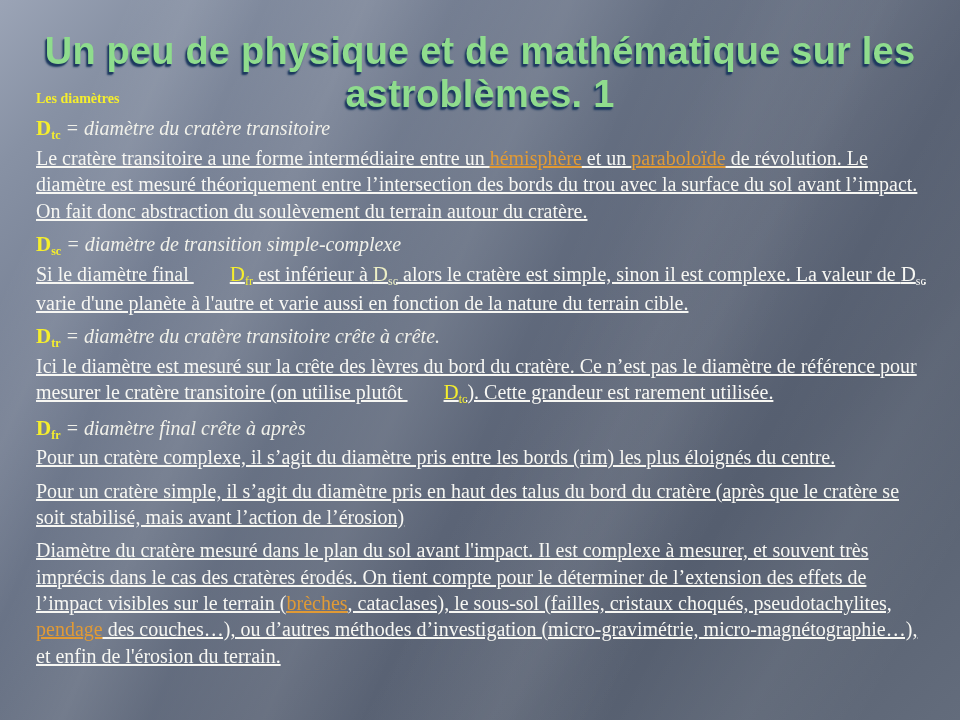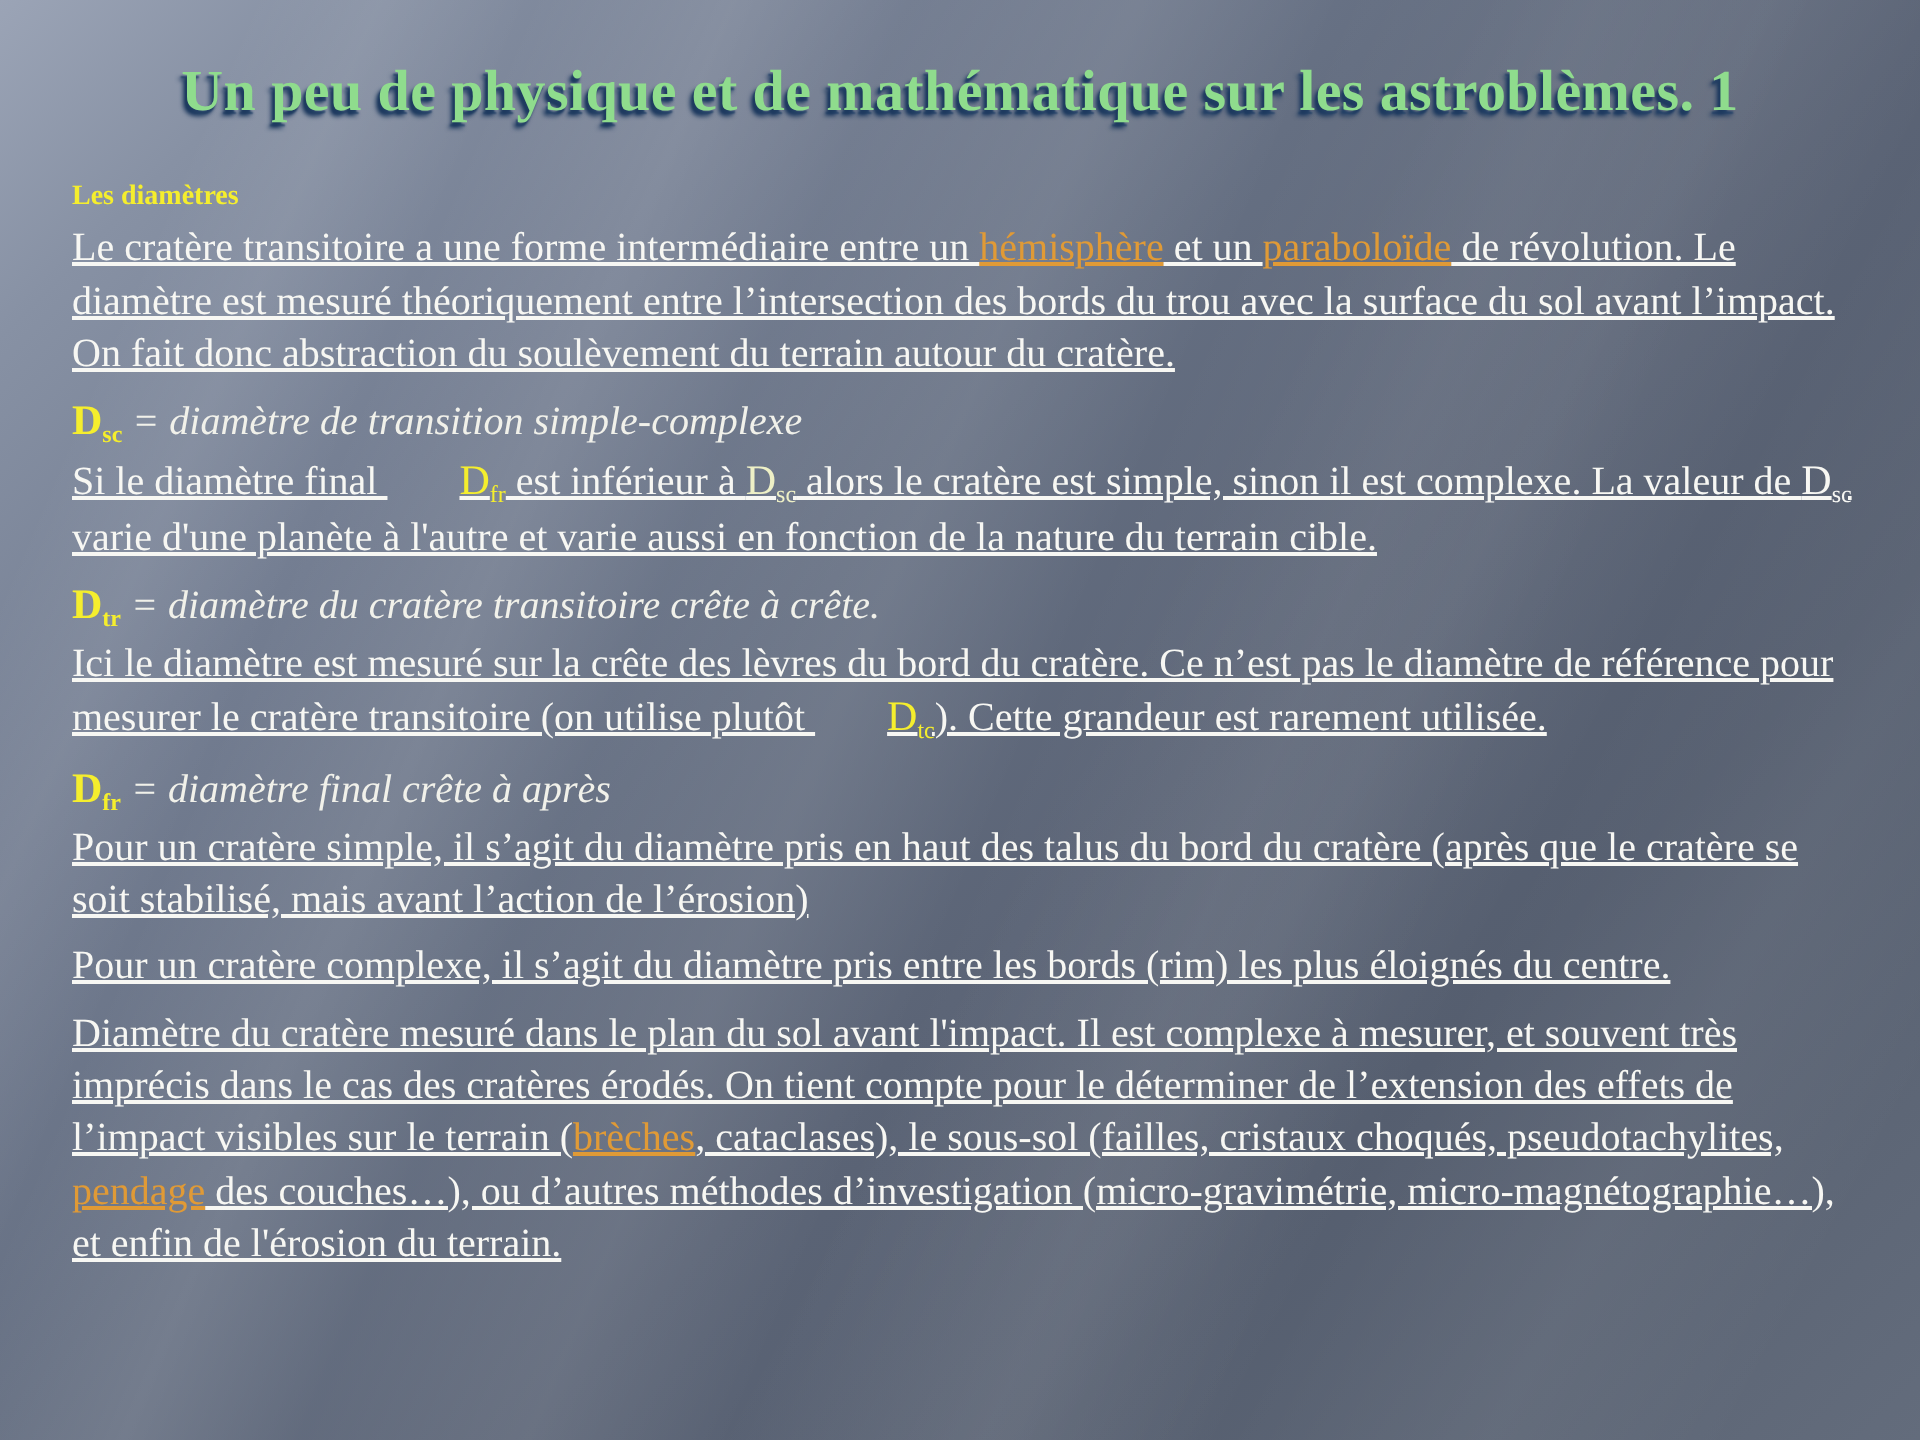--- a/index.html
+++ b/index.html
@@ -27,23 +27,23 @@
         rgba(255,255,255,0.05) 84%,
         rgba(255,255,255,0) 93%),
       linear-gradient(135deg,
         #9ba4b6 0%, #8791a4 10%, #737d91 26%,
         #656f82 42%, #5b6476 58%, #555e6f 74%,
         #5c6575 88%, #636c7c 100%);
   }
   .title{
     position:absolute;top:30px;left:0;right:0;
     text-align:center;
-    font-family:Liberation Serif, serif;
+    font-family:Liberation Sans, sans-serif;
     font-weight:bold;
-    font-size:29px;
+    font-size:38px;
     letter-spacing:0.2px;
     color:#8fdc8d;
     text-shadow:-2px 3px 2px #1e3a5f, -1px 2px 1px #27456b;
   }
   .content{
     position:absolute;top:90px;left:36px;width:896px;
     font-size:20px;line-height:1.315;color:#f7f7f3;
   }
   .heading{
     color:#f5ee2d;font-weight:bold;font-size:14px;
@@ -61,24 +61,25 @@
   .tone-white{color:#f7f7f3;}
 </style>
 </head>
 <body>
 
 <div class="slide">
   <div class="title">Un peu de physique et de mathématique sur les astroblèmes. 1</div>
   <div class="content">
     <div class="heading">Les diamètres</div>
     <div id="sections">
+        <div class="def"><span class="dsym">D<span class="dsub">tc</span></span><span class="deftext"> = diamètre du cratère transitoire</span></div>
         <div class="para">Le cratère transitoire a une forme intermédiaire entre un <span class="link">hémisphère</span> et un <span class="link">paraboloïde</span> de révolution. Le diamètre est mesuré théoriquement entre l’intersection des bords du trou avec la surface du sol avant l’impact. On fait donc abstraction du soulèvement du terrain autour du cratère.</div>
         <div class="def"><span class="dsym">D<span class="dsub">sc</span></span><span class="deftext"> = diamètre de transition simple-complexe</span></div>
         <div class="para">Si le diamètre final <span class="din tone-yellow">D<span class="dsub">fr</span></span> est inférieur à <span class="din tone-pale">D<span class="dsub">sc</span></span> alors le cratère est simple, sinon il est complexe. La valeur de <span class="din tone-white">D<span class="dsub">sc</span></span> varie d'une planète à l'autre et varie aussi en fonction de la nature du terrain cible.</div>
         <div class="def"><span class="dsym">D<span class="dsub">tr</span></span><span class="deftext"> = diamètre du cratère transitoire crête à crête.</span></div>
         <div class="para">Ici le diamètre est mesuré sur la crête des lèvres du bord du cratère. Ce n’est pas le diamètre de référence pour mesurer le cratère transitoire (on utilise plutôt <span class="din tone-yellow">D<span class="dsub">tc</span></span>). Cette grandeur est rarement utilisée.</div>
         <div class="def"><span class="dsym">D<span class="dsub">fr</span></span><span class="deftext"> = diamètre final crête à après</span></div>
+        <div class="para">Pour un cratère complexe, il s’agit du diamètre pris entre les bords (rim) les plus éloignés du centre.</div>
         <div class="para">Pour un cratère simple, il s’agit du diamètre pris en haut des talus du bord du cratère (après que le cratère se soit stabilisé, mais avant l’action de l’érosion)</div>
-        <div class="para">Pour un cratère complexe, il s’agit du diamètre pris entre les bords (rim) les plus éloignés du centre.</div>
         <div class="para">Diamètre du cratère mesuré dans le plan du sol avant l'impact. Il est complexe à mesurer, et souvent très imprécis dans le cas des cratères érodés. On tient compte pour le déterminer de l’extension des effets de l’impact visibles sur le terrain (<span class="link">brèches</span>, cataclases), le sous-sol (failles, cristaux choqués, pseudotachylites, <span class="link">pendage</span> des couches…), ou d’autres méthodes d’investigation (micro-gravimétrie, micro-magnétographie…), et enfin de l'érosion du terrain.</div>
       </div>
   </div>
 </div>
 
 </body></html>

